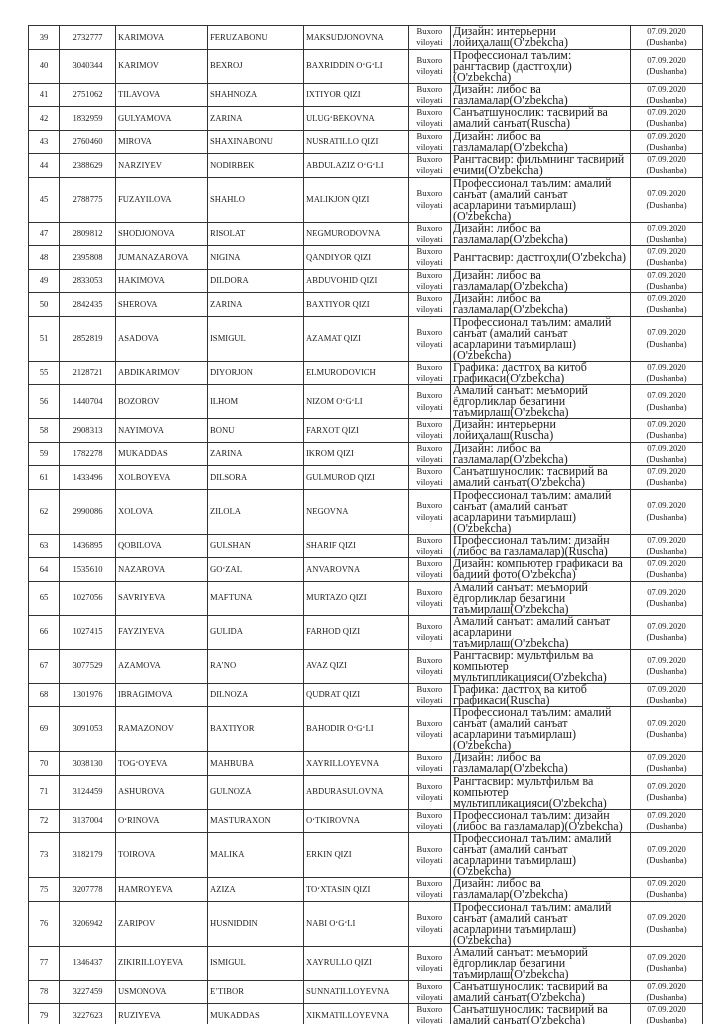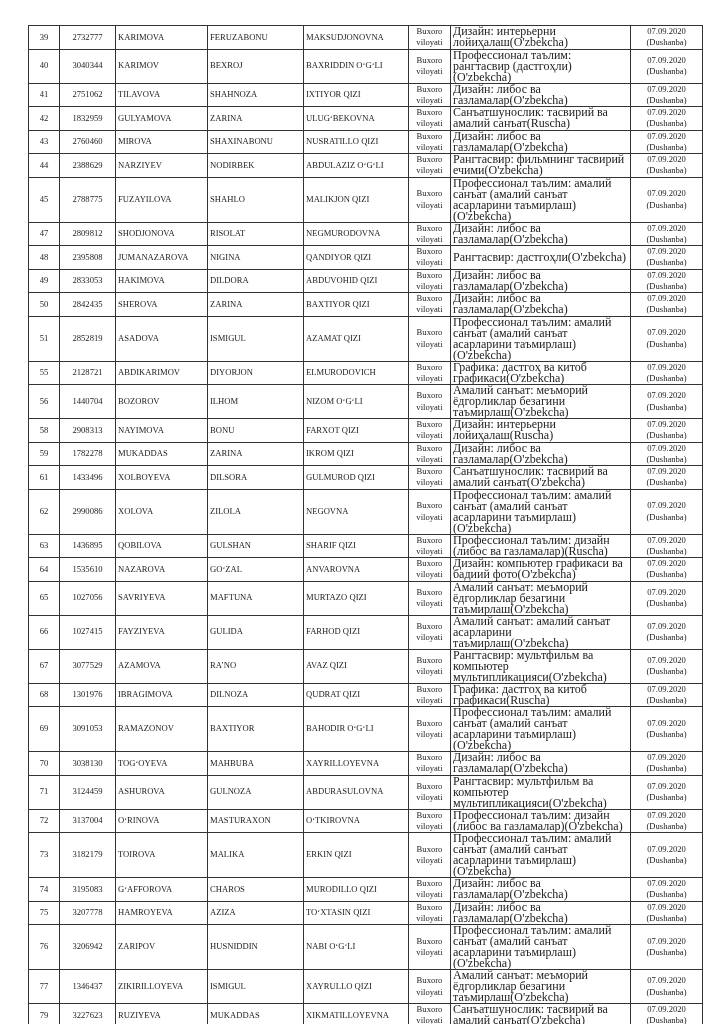--- a/index.html
+++ b/index.html
@@ -435,33 +435,20 @@
     <td>MALIKA</td>
     <td>ERKIN QIZI</td>
     <td class="c-region">Buxoro viloyati</td>
     <td class="c-subj">Профессионал таълим: амалий санъат (амалий санъат асарларини таъмирлаш)(O'zbekcha)</td>
     <td class="c-date">
       <span>07.09.2020</span>
       <span>(Dushanba)</span>
     </td>
   </tr>
 
-  <tr>
-    <td class="c-no">74</td>
-    <td class="c-id">3195083</td>
-    <td>G‘AFFOROVA</td>
-    <td>CHAROS</td>
-    <td>MURODILLO QIZI</td>
-    <td class="c-region">Buxoro viloyati</td>
-    <td class="c-subj">Дизайн: либос ва газламалар(O'zbekcha)</td>
-    <td class="c-date">
-      <span>07.09.2020</span>
-      <span>(Dushanba)</span>
-    </td>
-  </tr>
 
   <tr>
     <td class="c-no">75</td>
     <td class="c-id">3207778</td>
     <td>HAMROYEVA</td>
     <td>AZIZA</td>
     <td>TO‘XTASIN QIZI</td>
     <td class="c-region">Buxoro viloyati</td>
     <td class="c-subj">Дизайн: либос ва газламалар(O'zbekcha)</td>
     <td class="c-date">
@@ -491,20 +478,33 @@
     <td>ISMIGUL</td>
     <td>XAYRULLO QIZI</td>
     <td class="c-region">Buxoro viloyati</td>
     <td class="c-subj">Амалий санъат: меъморий ёдгорликлар безагини таъмирлаш(O'zbekcha)</td>
     <td class="c-date">
       <span>07.09.2020</span>
       <span>(Dushanba)</span>
     </td>
   </tr>
 
+  <tr>
+    <td class="c-no">78</td>
+    <td class="c-id">3227459</td>
+    <td>USMONOVA</td>
+    <td>E’TIBOR</td>
+    <td>SUNNATILLOYEVNA</td>
+    <td class="c-region">Buxoro viloyati</td>
+    <td class="c-subj">Санъатшунослик: тасвирий ва амалий санъат(O'zbekcha)</td>
+    <td class="c-date">
+      <span>07.09.2020</span>
+      <span>(Dushanba)</span>
+    </td>
+  </tr>
 
   <tr>
     <td class="c-no">79</td>
     <td class="c-id">3227623</td>
     <td>RUZIYEVA</td>
     <td>MUKADDAS</td>
     <td>XIKMATILLOYEVNA</td>
     <td class="c-region">Buxoro viloyati</td>
     <td class="c-subj">Санъатшунослик: тасвирий ва амалий санъат(O'zbekcha)</td>
     <td class="c-date">

